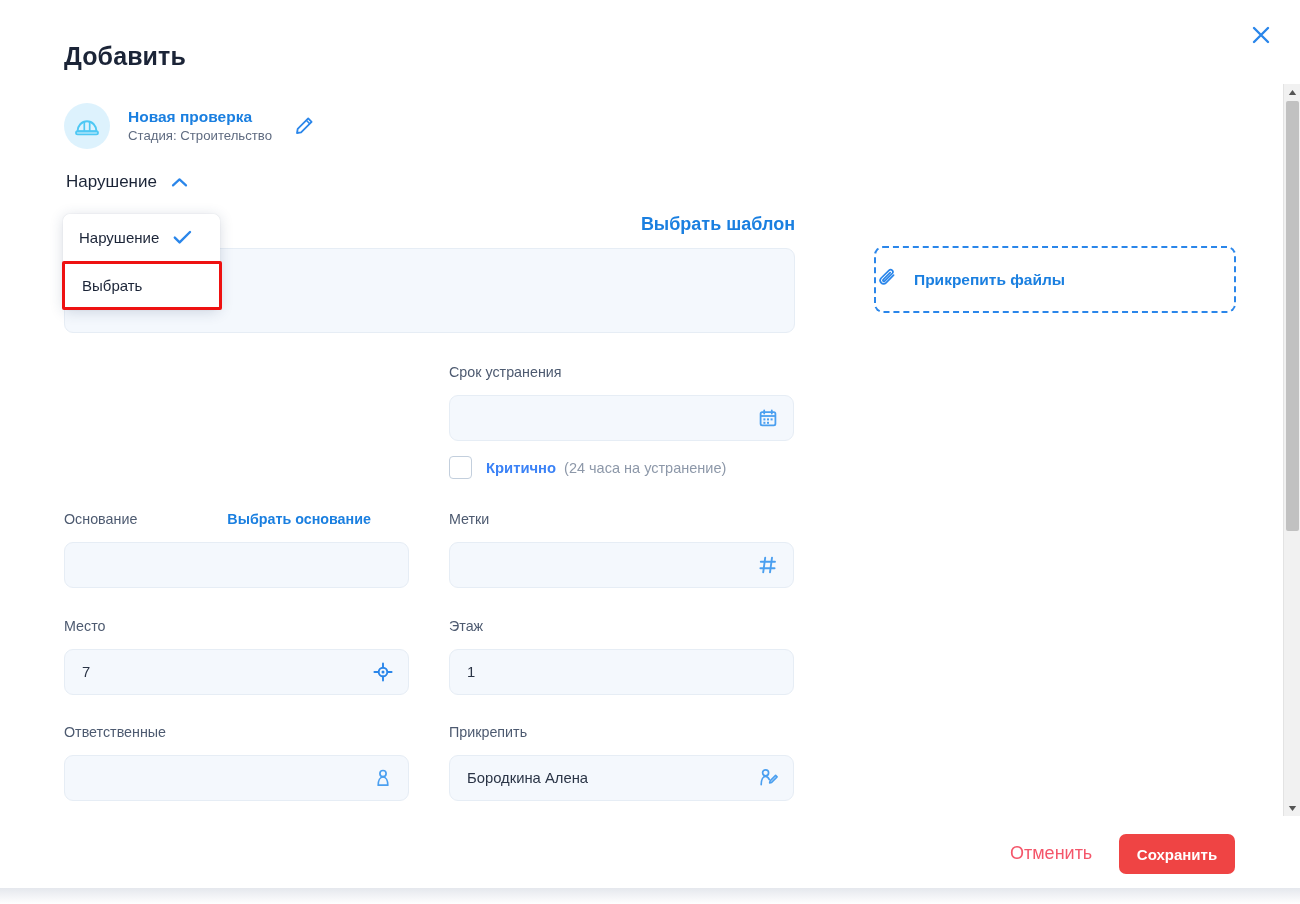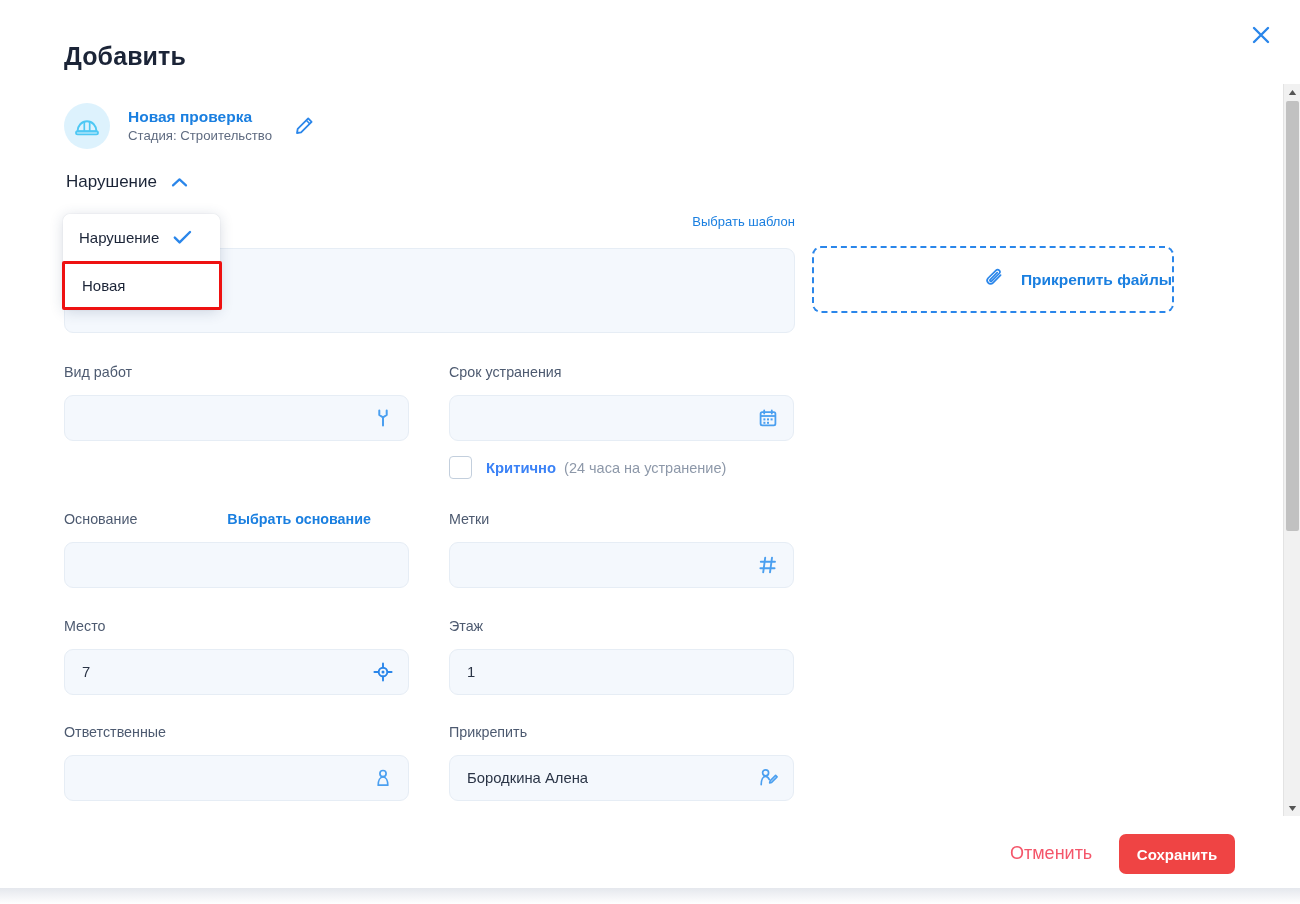--- a/index.html
+++ b/index.html
@@ -169,51 +169,51 @@
   }
   .dropdown-spacer {
     height: 49px;
   }
 
   
   .template-link {
     position: absolute;
     right: 505px;
     top: 214px;
-    font-size: 13px;
-    font-weight: normal;
+    font-size: 18px;
+    font-weight: bold;
     color: #1a7fe0;
     cursor: pointer;
   }
 
   
   .description-box {
     position: absolute;
     left: 64px;
     top: 248px;
     width: 731px;
     height: 85px;
     background: #f4f8fd;
     border: 1px solid #e6edf5;
     border-radius: 9px;
     box-sizing: border-box;
   }
 
   
   .attach-box {
     position: absolute;
-    left: 812px;
+    left: 874px;
     top: 246px;
     width: 362px;
     height: 67px;
     border: 2px dashed #2a86ea;
     border-radius: 9px;
     display: flex;
     align-items: center;
-    justify-content: flex-end;
+    justify-content: flex-start;
     cursor: pointer;
     box-sizing: border-box;
   }
   .attach-label {
     font-size: 15.5px;
     font-weight: bold;
     color: #1a7fe0;
     margin-left: 14px;
   }
 
@@ -403,34 +403,20 @@
 
   <div class="attach-box">
     <span>
       <svg width="24" height="24" viewBox="0 0 24 24">
         <path d="M17.6 9.2 L10.0 16.8 C8.6 18.2 6.5 18.2 5.2 16.8 C3.9 15.5 3.9 13.4 5.2 12.0 L13.0 4.3 C13.9 3.4 15.3 3.4 16.2 4.3 C17.1 5.2 17.1 6.6 16.2 7.5 L8.6 15.1 C8.2 15.5 7.6 15.5 7.2 15.1 C6.8 14.7 6.8 14.1 7.2 13.7 L14.2 6.7" fill="none" stroke="#2a86ea" stroke-width="1.7" stroke-linecap="round" stroke-linejoin="round"></path>
       </svg>
     </span>
     <span class="attach-label">Прикрепить файлы</span>
   </div>
 
-  <div class="field" style="left:64px; top:364px;">
-    <div class="field-label-row">
-      <span class="field-label">Вид работ</span>
-    </div>
-    <div class="field-input">
-      <span class="field-value"></span>
-      <span class="field-icon">
-        <svg width="20" height="20" viewBox="0 0 20 20">
-          <path d="M6.3 2.6 L6.3 7.0 L10.0 9.4 L13.7 7.0 L13.7 2.6" fill="none" stroke="#4a9ff0" stroke-width="2" stroke-linecap="round" stroke-linejoin="round"></path>
-          <path d="M10 9.4 L10 17.4" fill="none" stroke="#4a9ff0" stroke-width="2" stroke-linecap="round"></path>
-        </svg>
-      </span>
-    </div>
-  </div>
 
   <div class="field" style="left:449px; top:364px;">
     <div class="field-label-row">
       <span class="field-label">Срок устранения</span>
     </div>
     <div class="field-input">
       <span class="field-value"></span>
       <span class="field-icon">
         <svg width="20" height="20" viewBox="0 0 20 20">
           <rect x="2.6" y="4.2" width="14.8" height="13.2" rx="1.6" fill="none" stroke="#4a9ff0" stroke-width="1.8"></rect>
@@ -536,21 +522,21 @@
     <div class="dropdown-item">
       <span>Нарушение</span>
       <span class="dd-check">
         <svg width="19" height="15" viewBox="0 0 19 15">
           <path d="M1.8 7.6 L6.6 12.4 L17.0 2.0" fill="none" stroke="#2a86ea" stroke-width="2.4" stroke-linecap="round" stroke-linejoin="round"></path>
         </svg>
       </span>
     </div>
     <div class="dropdown-spacer"></div>
     <div class="dropdown-item highlighted">
-      <span>Новая</span>
+      <span>Выбрать</span>
     </div>
   </div>
 
   <div class="cancel-btn">Отменить</div>
   <button class="save-btn">Сохранить</button>
 
   <div class="scrollbar">
     <div class="sb-arrow up">
       <svg width="9" height="7" viewBox="0 0 9 7">
         <path d="M4.5 1 L8.2 6 L0.8 6 Z" fill="#555555"></path>

